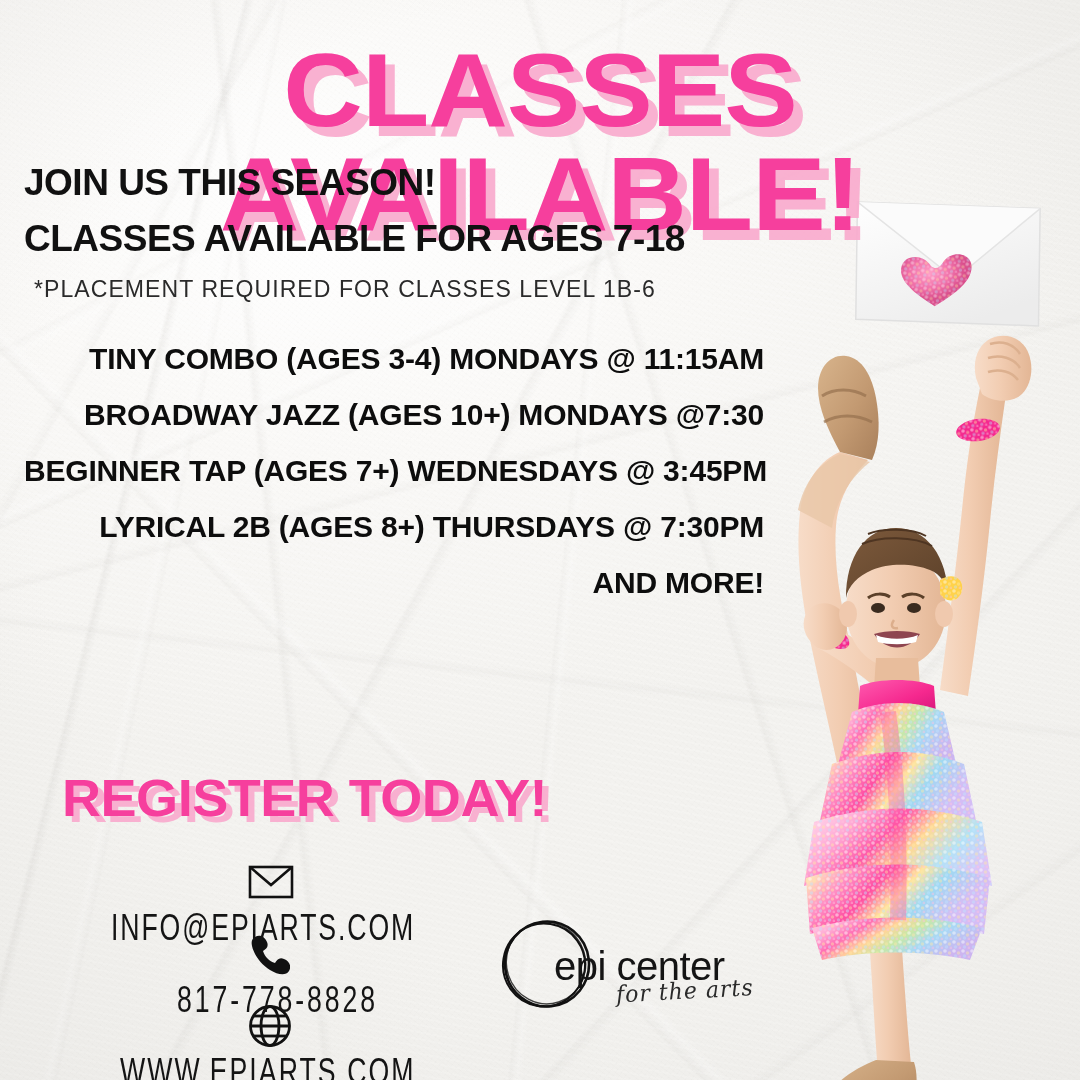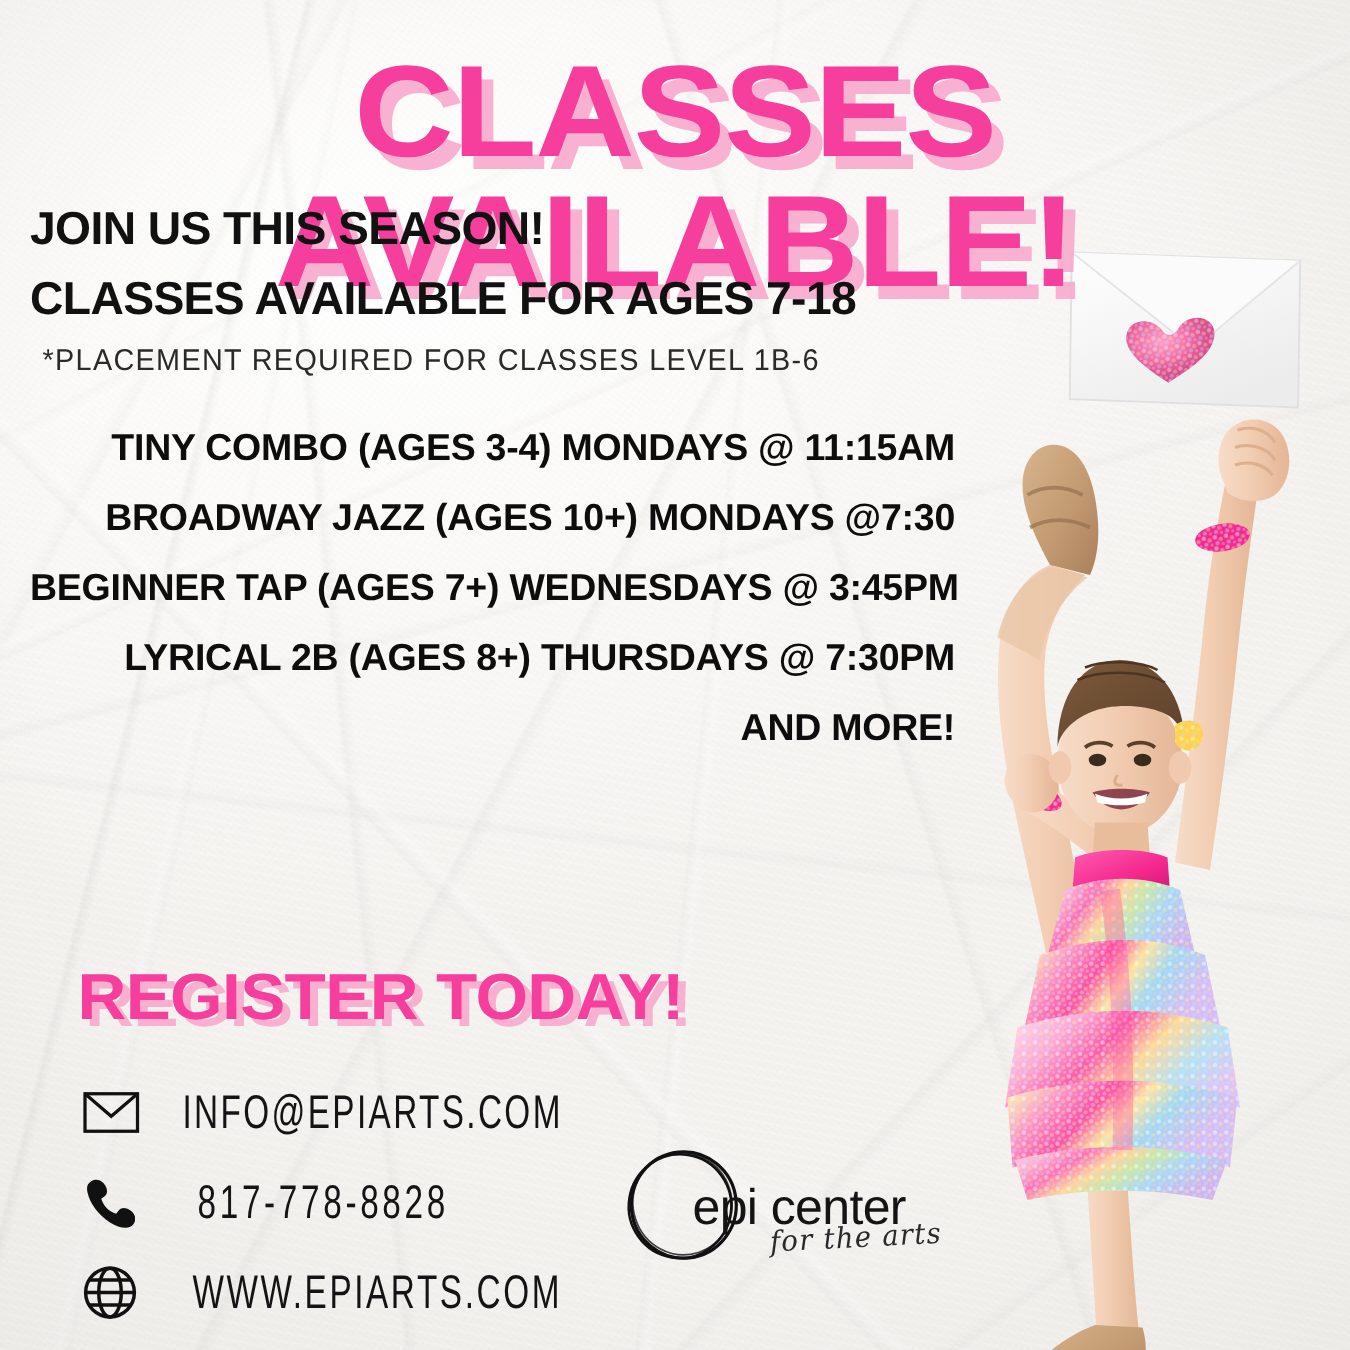--- a/index.html
+++ b/index.html
@@ -148,20 +148,21 @@
   .contacts {
     position: absolute;
     left: 66px;
     top: 854px;
     width: 420px;
   }
   .contact-row {
     display: flex;
     align-items: center;
     height: 72px;
+    flex-direction: column;
   }
   .contact-icon {
     width: 56px;
     flex: 0 0 56px;
     display: flex;
     align-items: center;
     justify-content: flex-start;
     color: #111;
   }
   .contact-text {

